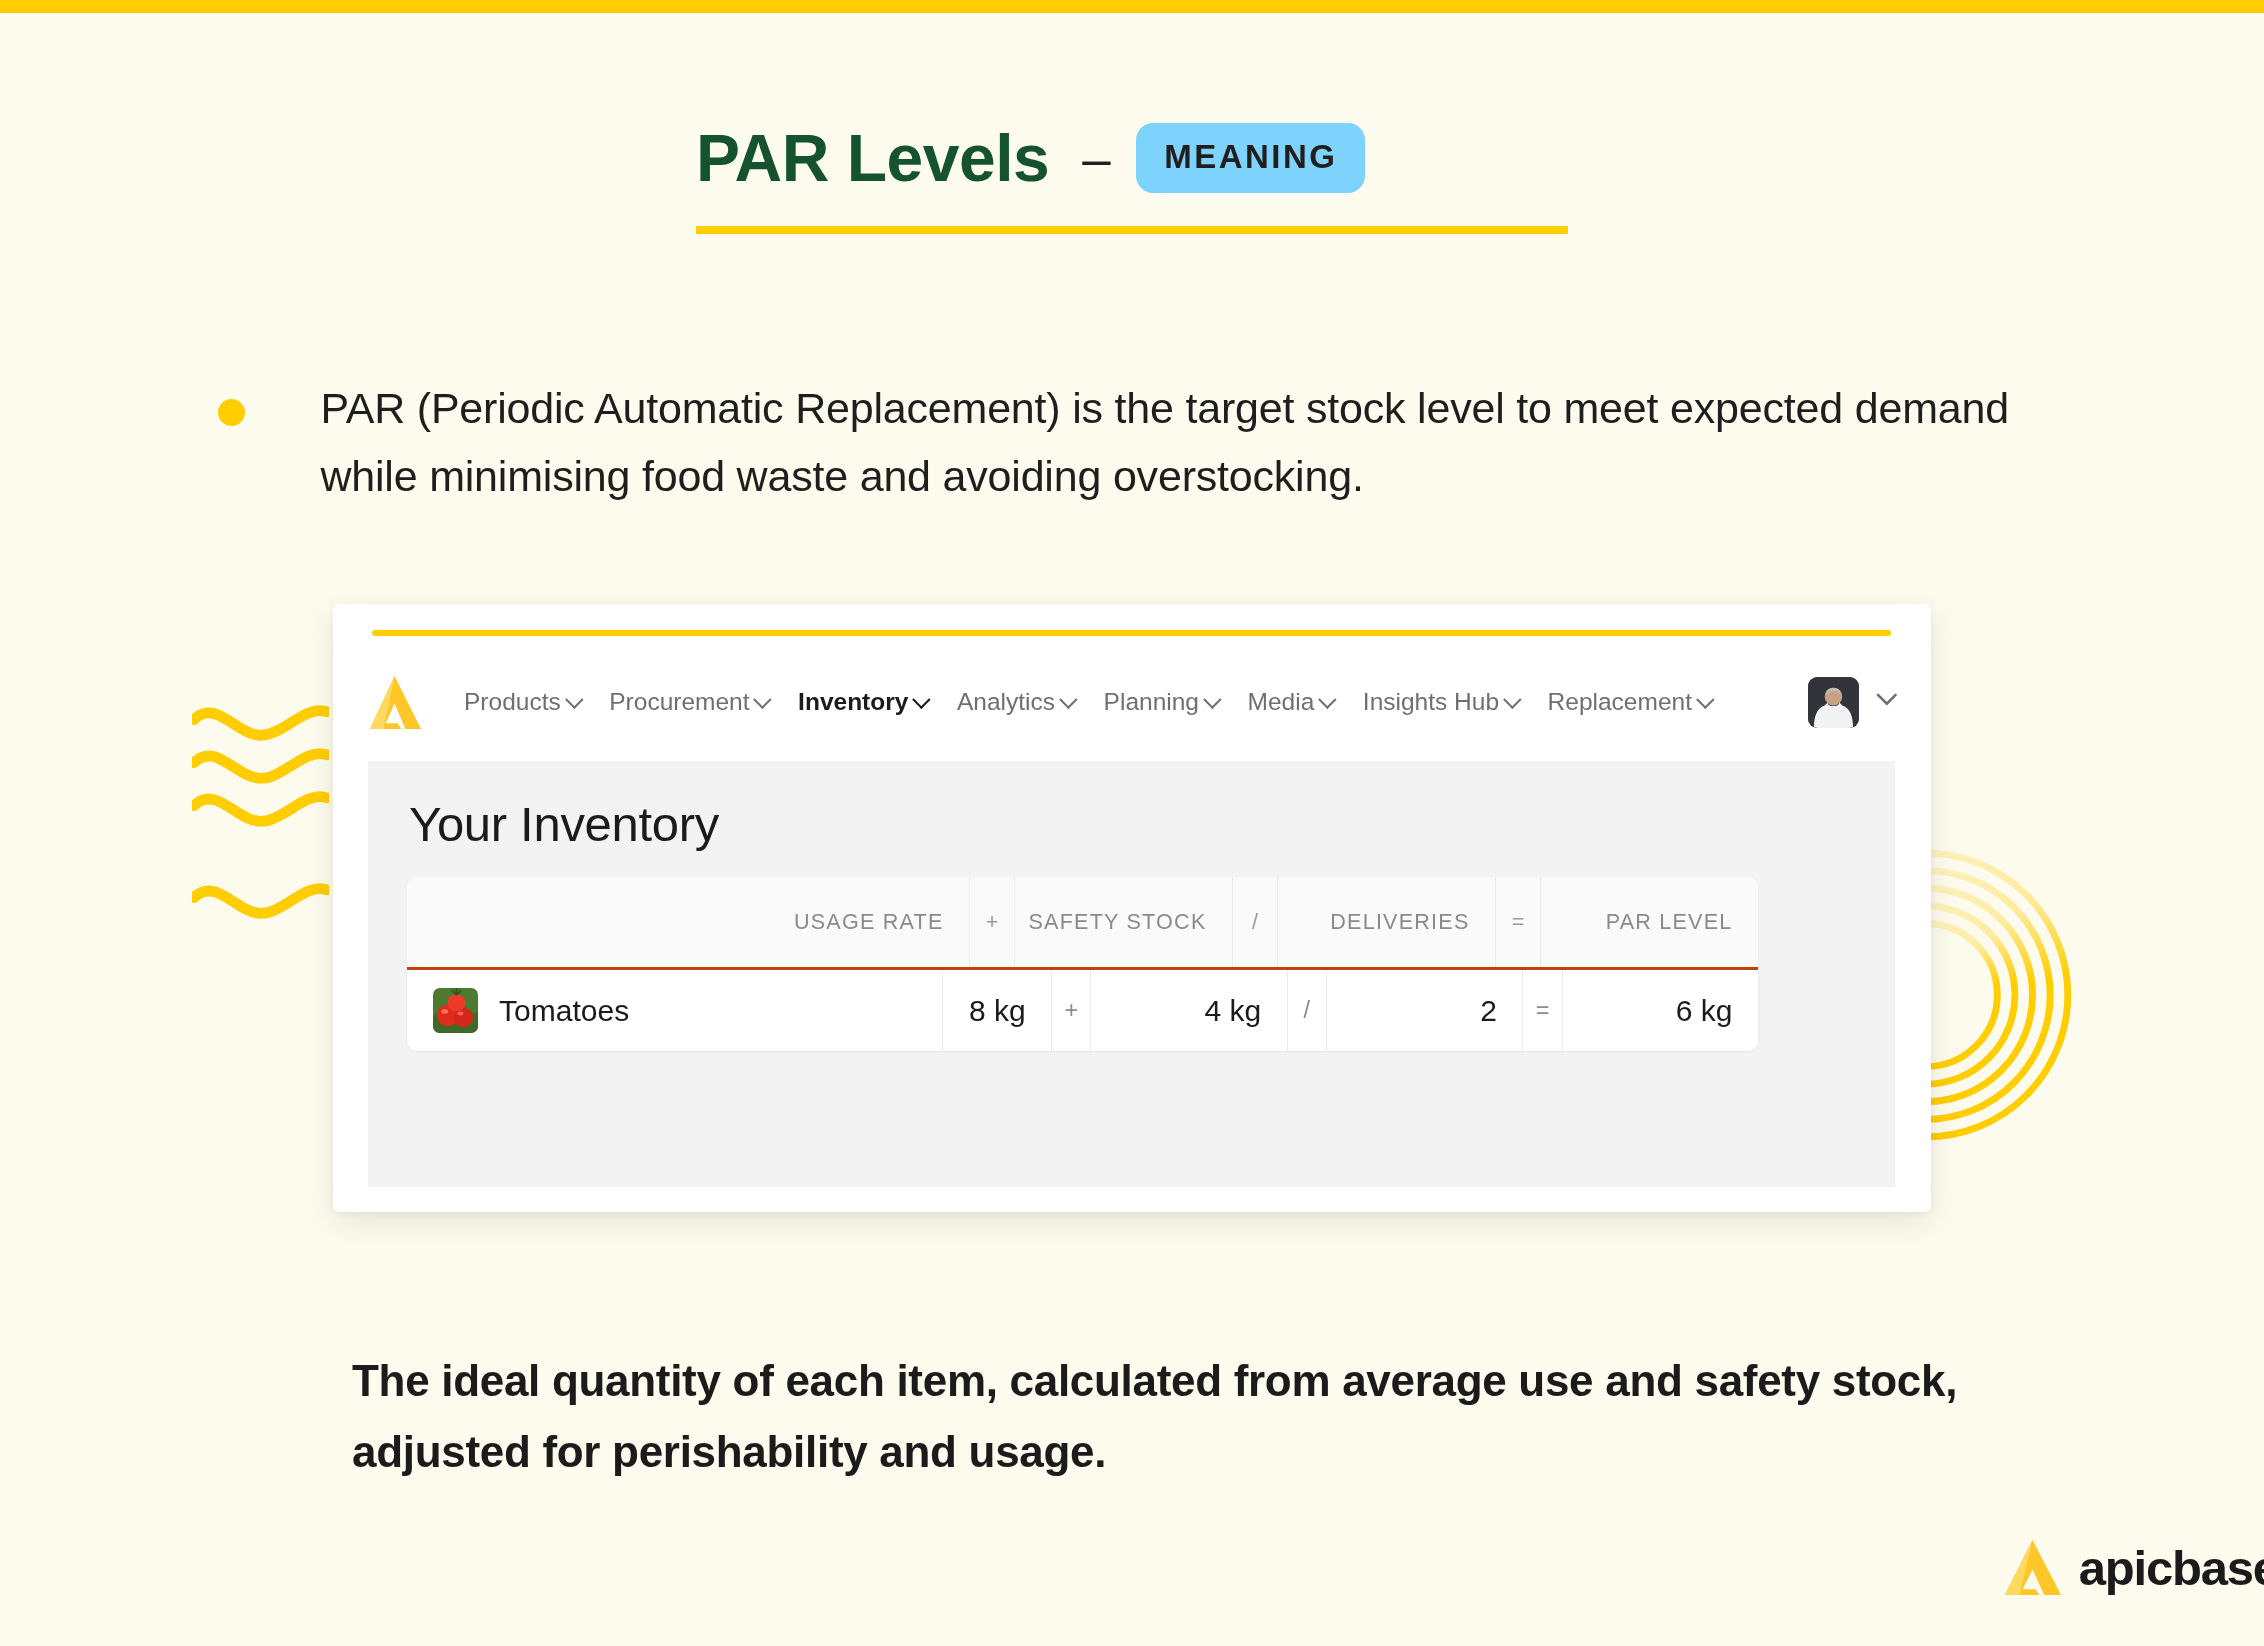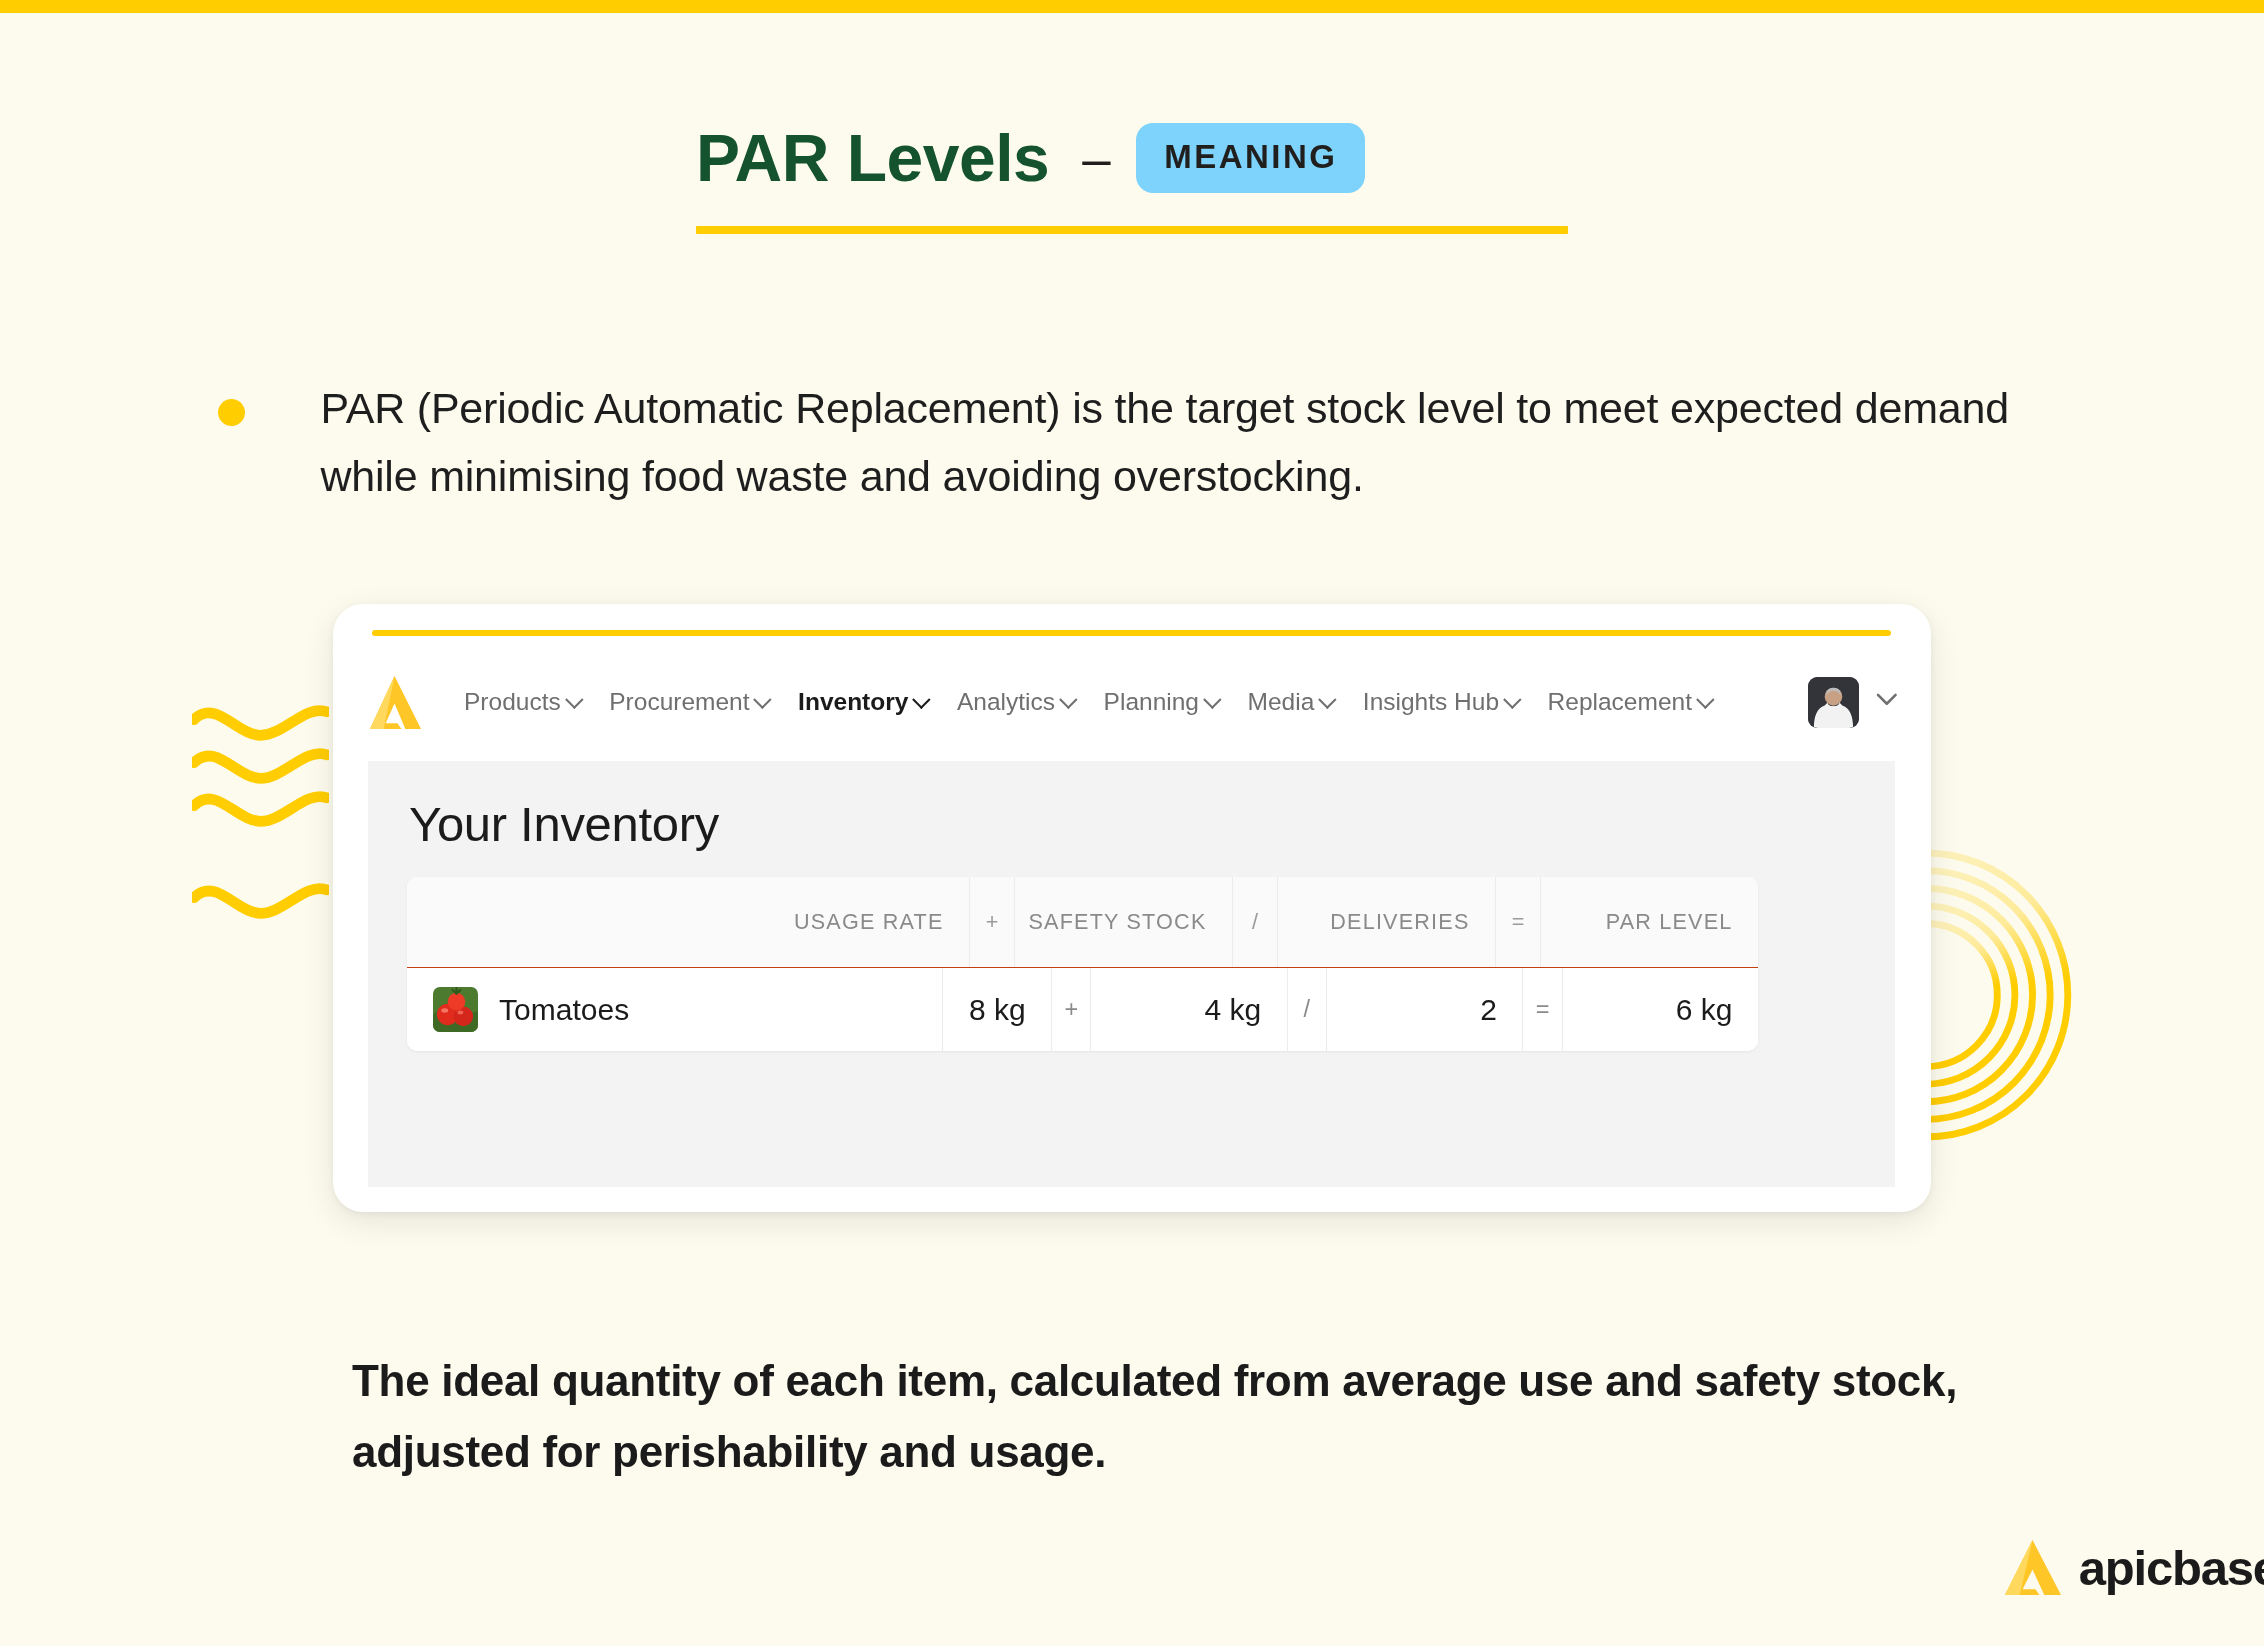--- a/index.html
+++ b/index.html
@@ -115,21 +115,21 @@
   }
 
   
   .app-card {
     position: absolute;
     left: 333px;
     top: 604px;
     width: 1598px;
     height: 608px;
     background: #FFFFFF;
-    border-radius: 30px;
+    border-radius: 6px;
     box-shadow: 0 9.8px 33px rgba(0,0,0,0.09), 0 2px 7.8px rgba(0,0,0,0.05);
     overflow: hidden;
   }
   .app-accent {
     position: absolute;
     left: 39px;
     top: 25.5px;
     width: 1519px;
     height: 6.9px;
     background: #FFCD00;
@@ -229,21 +229,21 @@
     display: flex;
     align-items: stretch;
   }
   .trow.head {
     background: #FAFAFA;
     height: 90px;
   }
   .trow.body {
     background: #FFFFFF;
     height: 84px;
-    border-top: 1px solid #c2410c;
+    border-top: 3px solid #c2410c;
   }
   .cell {
     display: flex;
     align-items: center;
     border-left: 1px solid #ECECEC;
     padding: 0 25.5px;
   }
   .cell:first-child { border-left: none; }
   .cell.right { justify-content: flex-end; }
   .cell.center { justify-content: center; padding: 0; }

